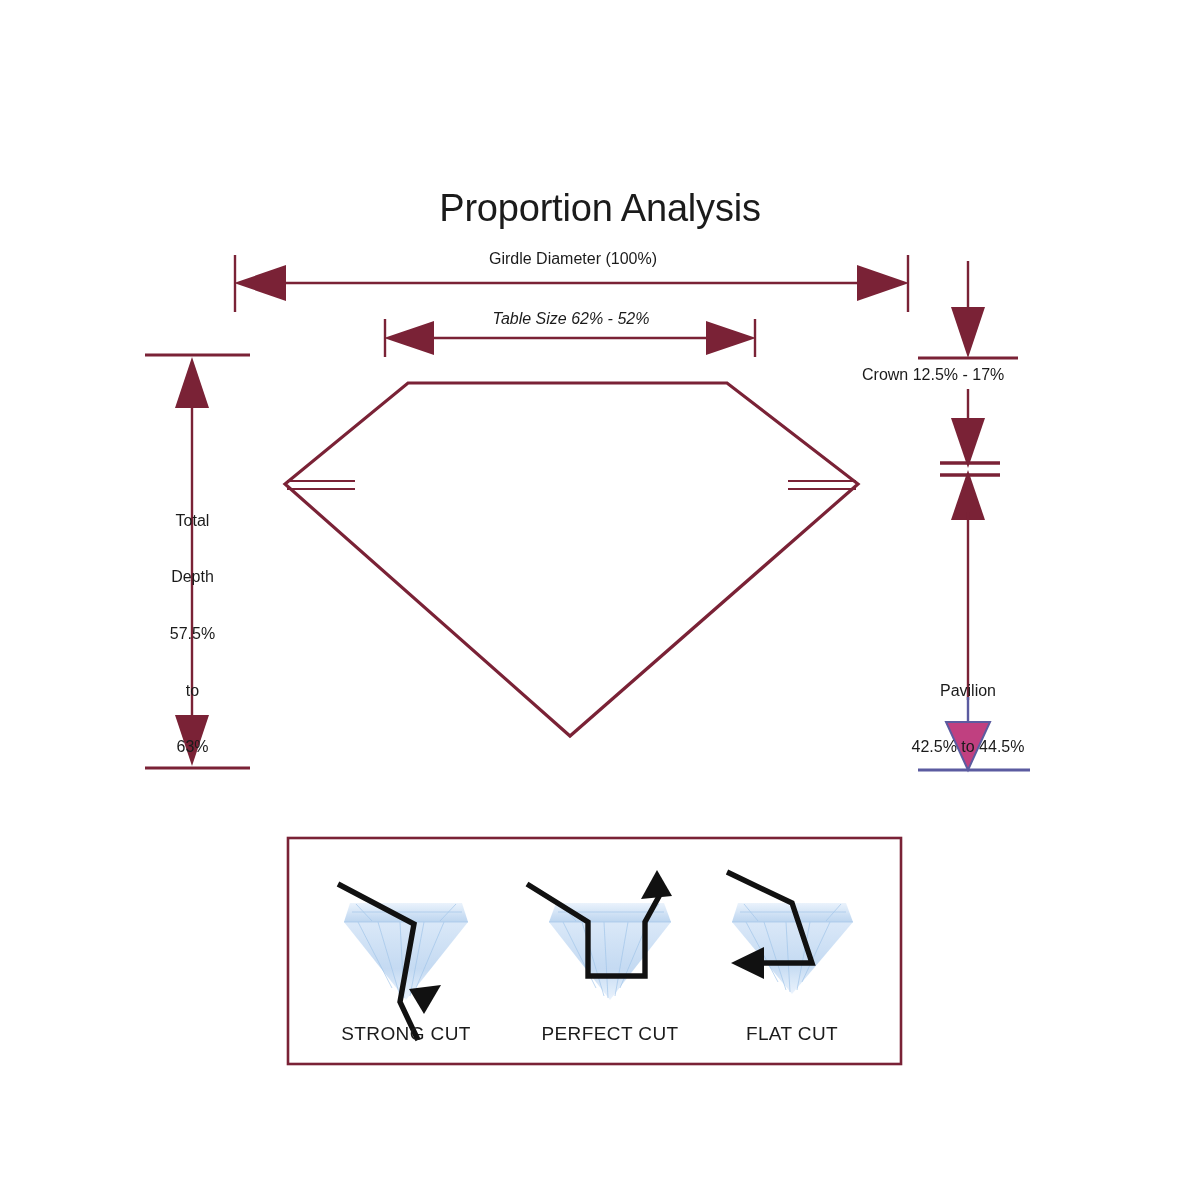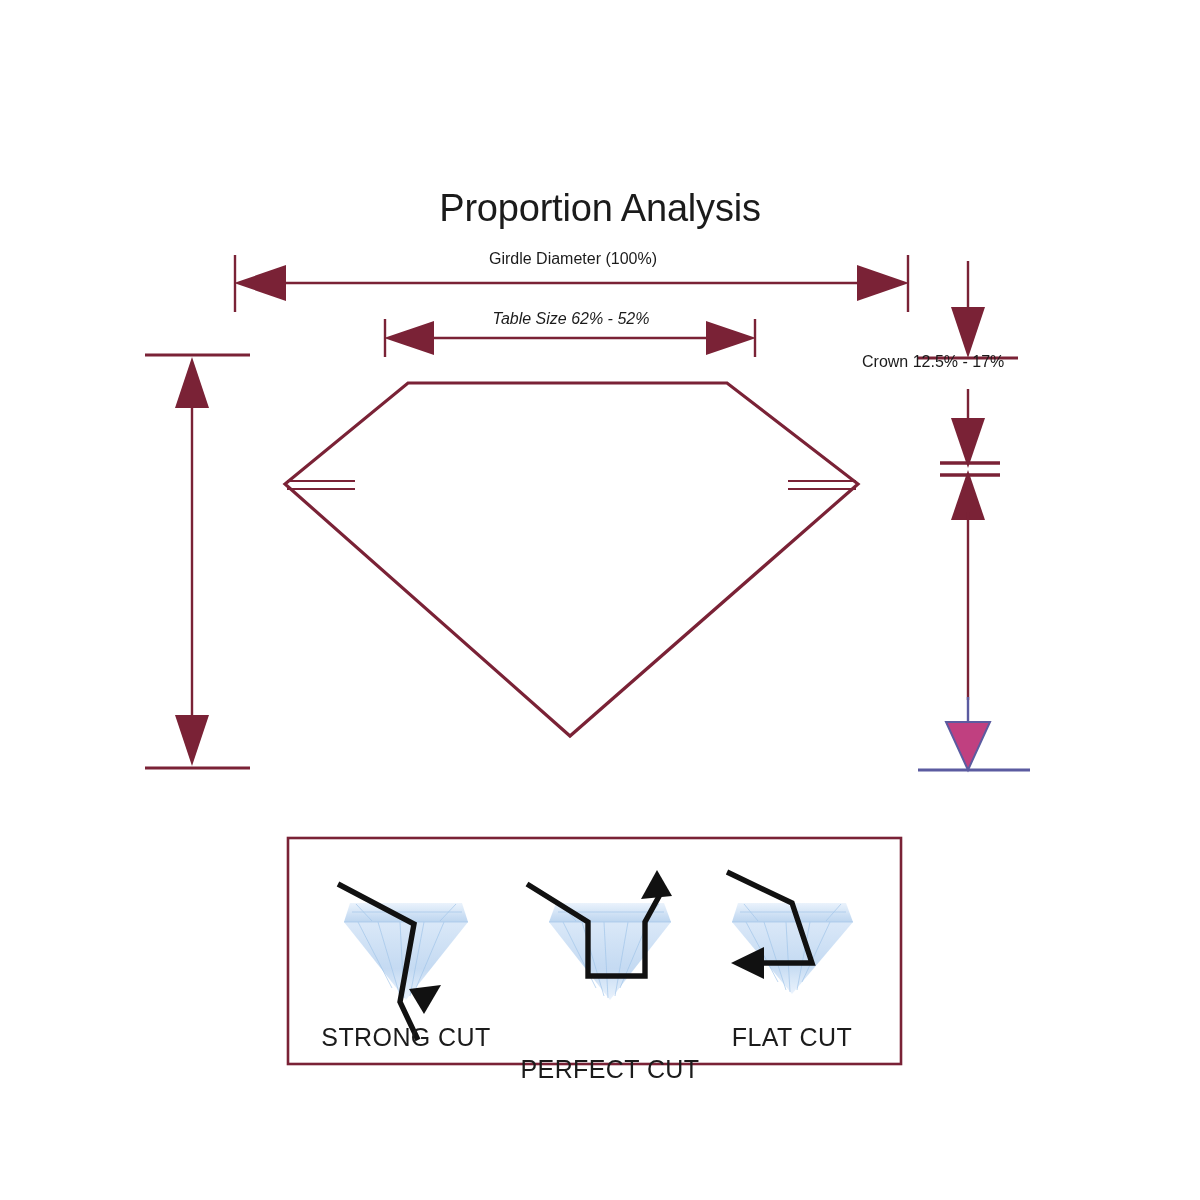--- a/index.html
+++ b/index.html
@@ -38,21 +38,21 @@
     width: 100%;
     left: 0;
   }
   .dim {
     font-size: 16px;
   }
   .center {
     text-align: center;
   }
   .cutlabel {
-    font-size: 25px;
+    font-size: 19px;
     letter-spacing: 0.4px;
     text-align: center;
   }
 </style>
 </head>
 <body>
 
 <div id="stage">
 
   <svg width="1200" height="1200" viewBox="0 0 1200 1200">
@@ -198,22 +198,33 @@
       <polygon points="731,963 764,947 764,979" fill="#111111"></polygon>
     </g>
   </svg>
 
   <div class="lbl title" style="top:186px;">Proportion Analysis</div>
 
   <div class="lbl dim center" style="top:250px; left:435px; width:276px;">Girdle Diameter (100%)</div>
 
   <div class="lbl dim center" style="top:310px; left:450px; width:242px;font-style:italic;">Table Size 62% - 52%</div>
 
-
-  <div class="lbl dim" style="top:353px; left:862px;text-align:right;">Crown 12.5% - 17%</div>
-
-
+  <div class="lbl dim center" style="top:474px; left:130px; width:125px;">
+    <div>Total</div>
+    <div>Depth</div>
+    <div>57.5%</div>
+    <div>to</div>
+    <div>63%</div>
+  </div>
+
+  <div class="lbl dim" style="top:366px; left:862px;text-align:right;">Crown 12.5% - 17%</div>
+
+
+  <div class="lbl dim center" style="top:644px; left:868px; width:200px;">
+    <div>Pavilion</div>
+    <div>42.5% to 44.5%</div>
+  </div>
 
   <div class="lbl cutlabel" style="top:1023px; left:316px; width:180px;">STRONG CUT</div>
-  <div class="lbl cutlabel" style="top:1023px; left:520px; width:180px;margin-top:32px;">PERFECT CUT</div>
+  <div class="lbl cutlabel" style="top:1023px; left:520px; width:180px;">PERFECT CUT</div>
   <div class="lbl cutlabel" style="top:1023px; left:702px; width:180px;">FLAT CUT</div>
 
 </div>
 
 </body></html>

